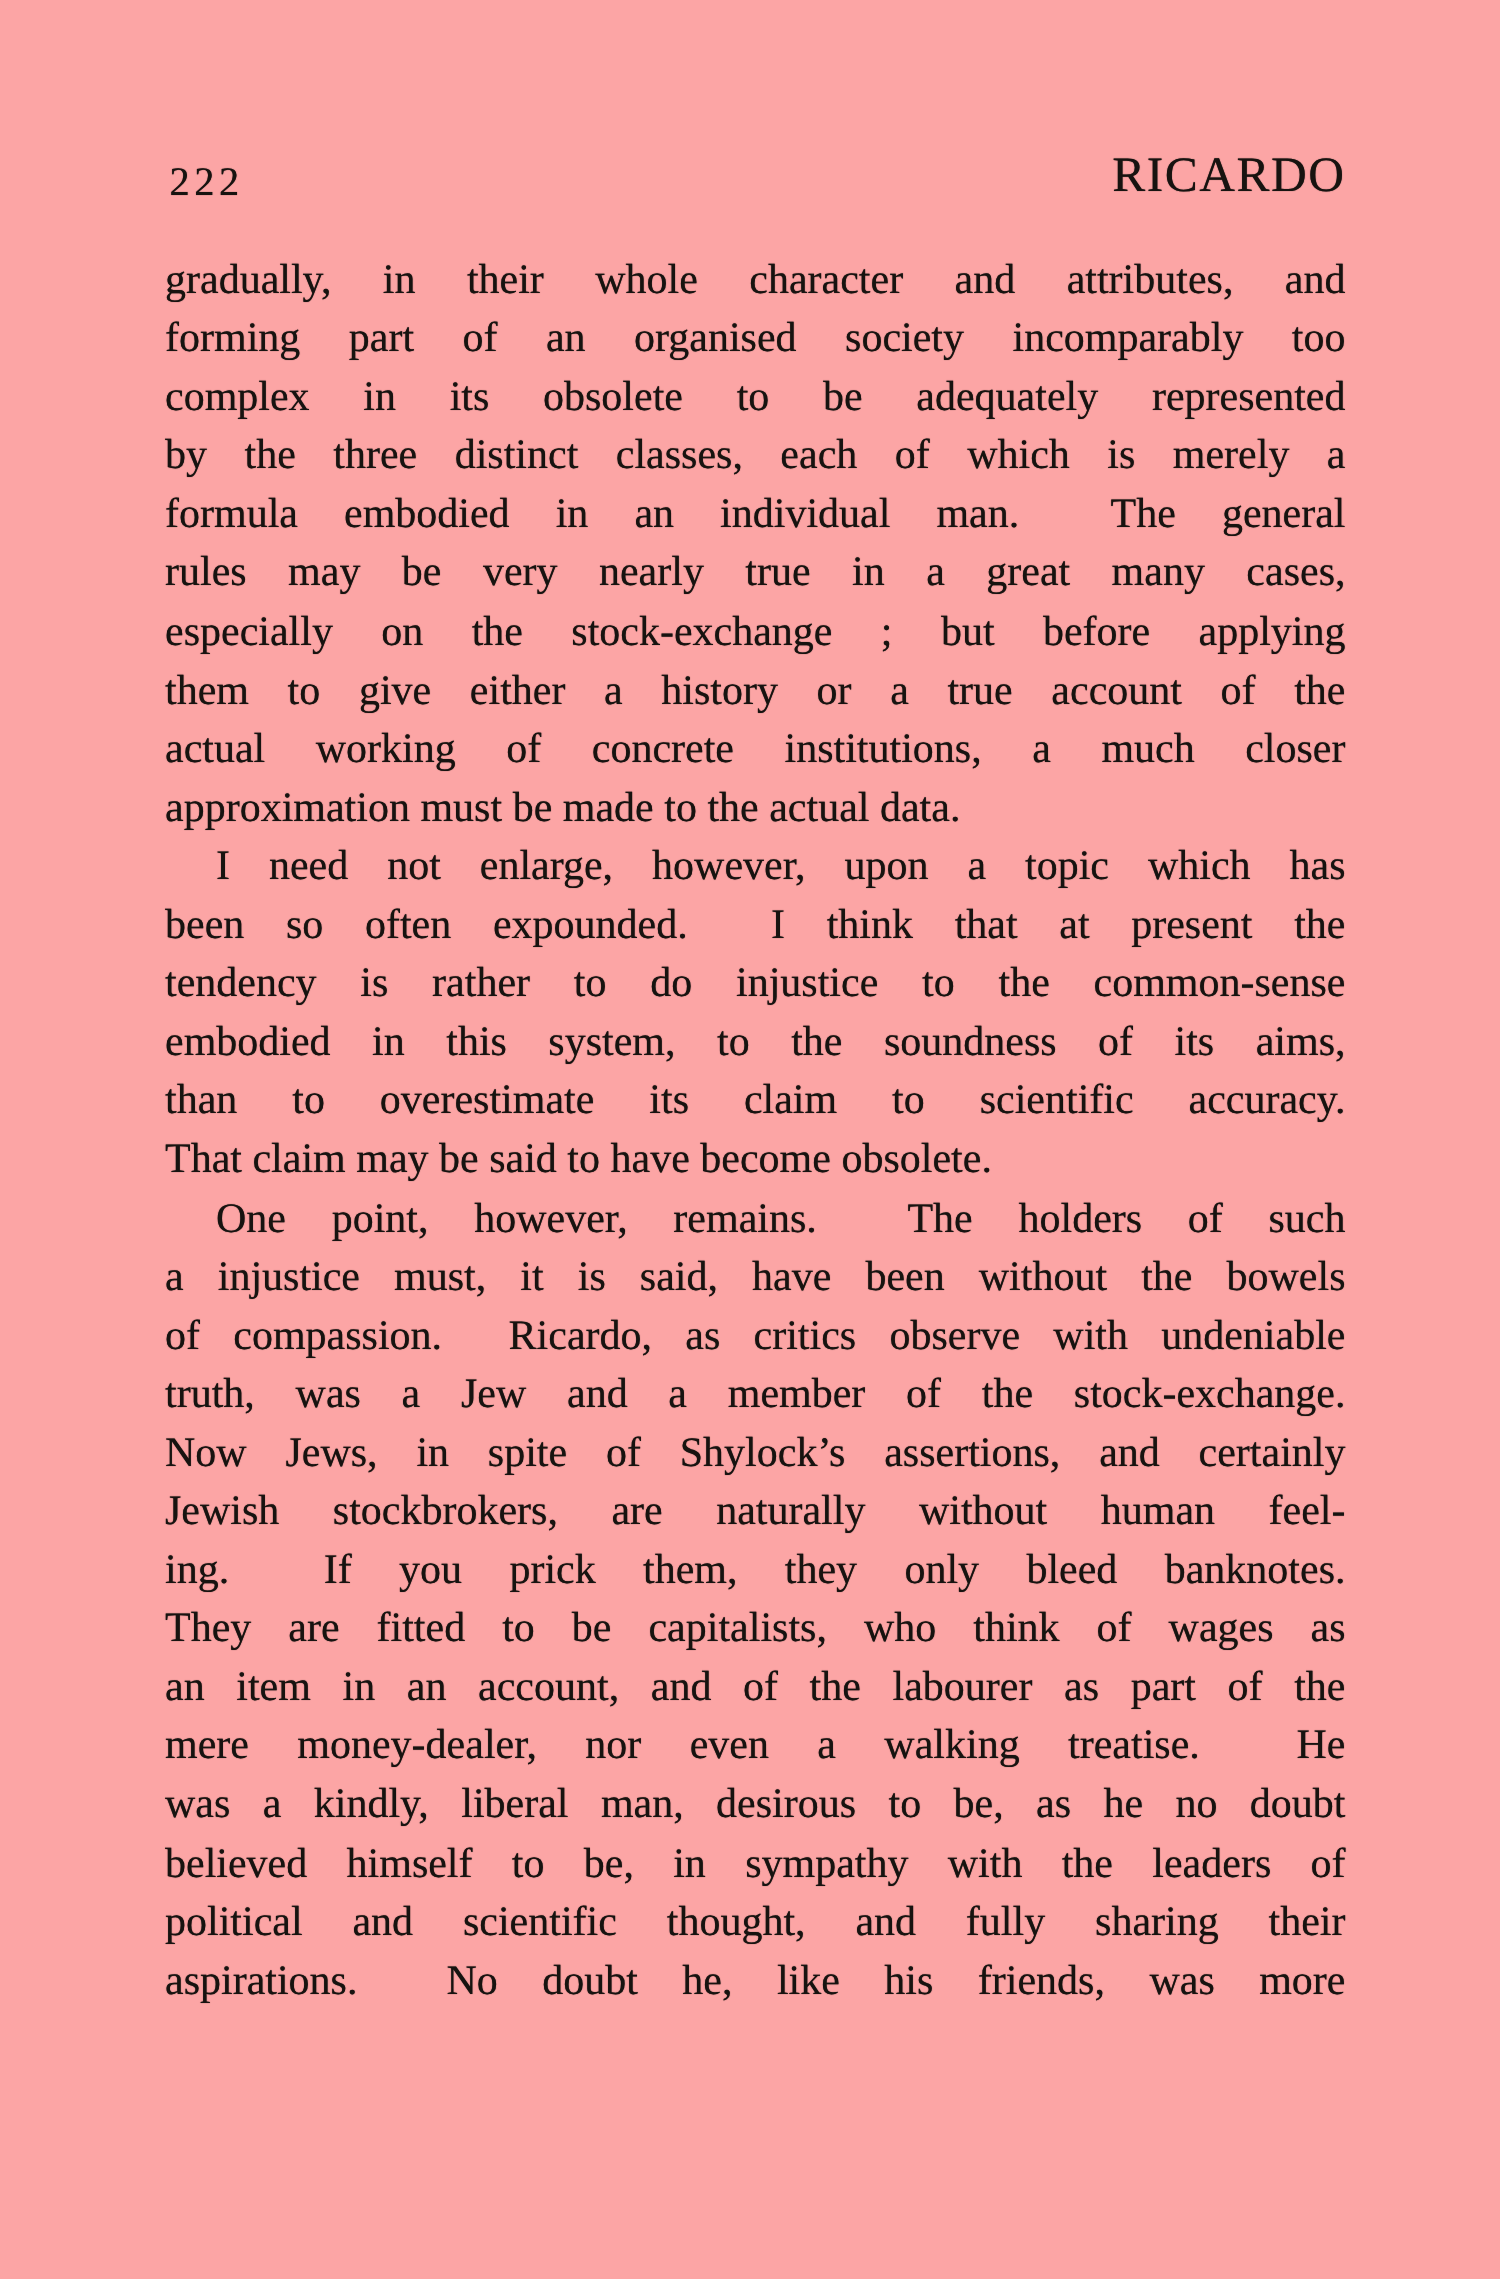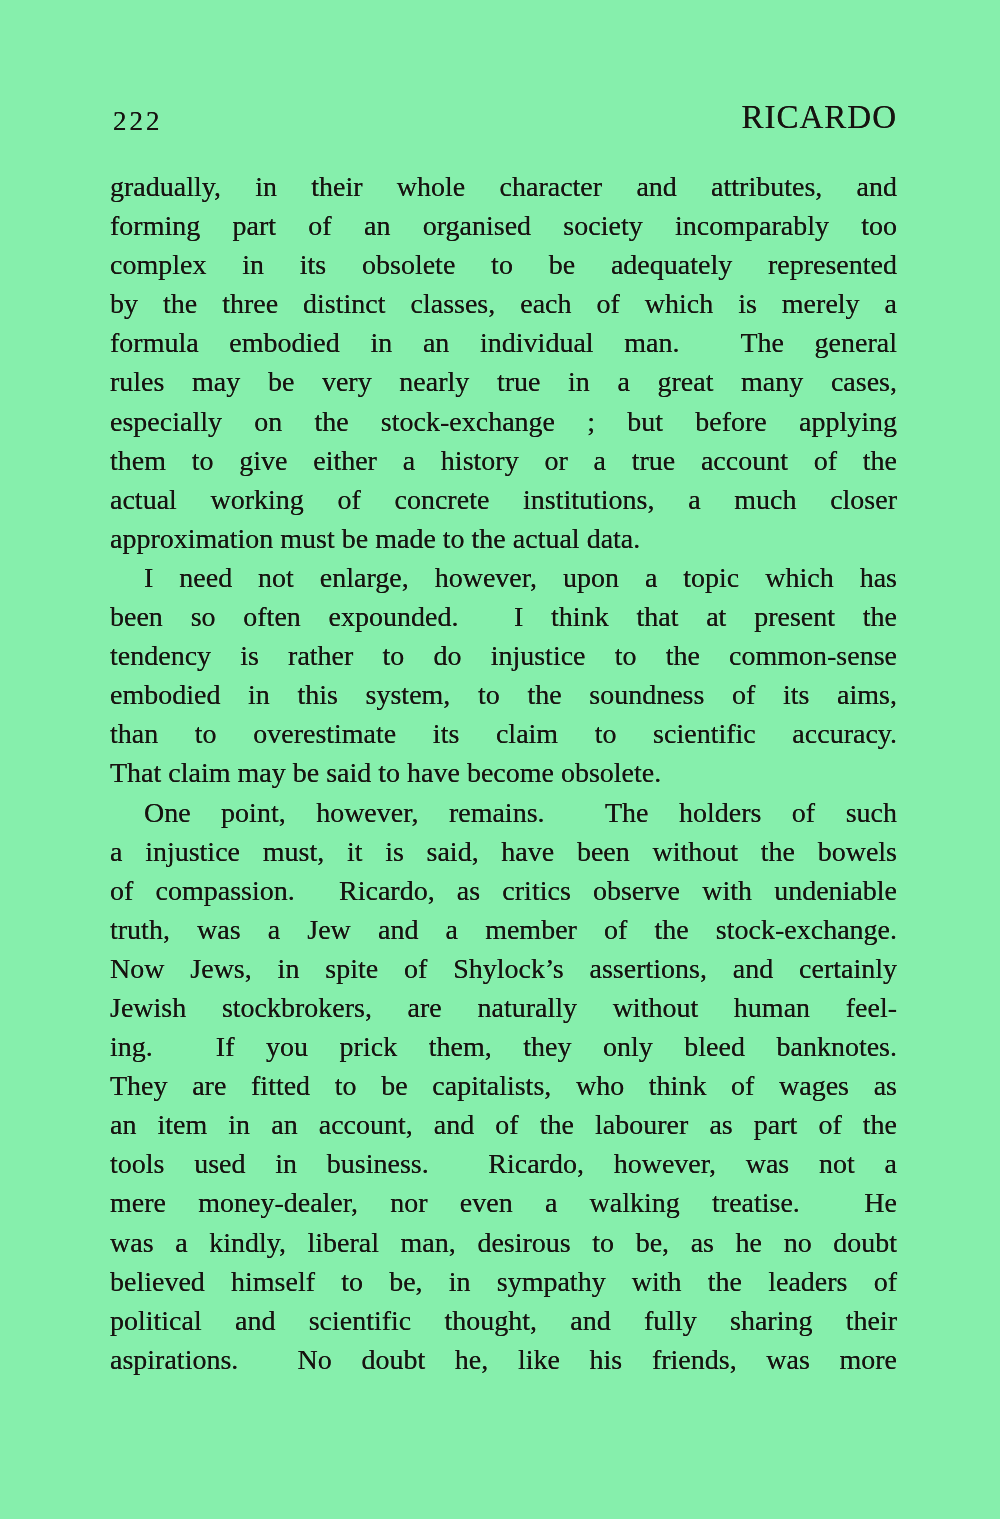--- a/index.html
+++ b/index.html
@@ -8,21 +8,21 @@
   }
   body {
     width: 1000px;
     height: 1519px;
     background: #ffffff;
   }
   .page {
     position: relative;
     width: 1000px;
     height: 1519px;
-    background: #86efac;
+    background: #fca5a5;
     color: #171310;
     font-family: "Liberation Serif", serif;
     overflow: hidden;
     text-shadow: 0 0 0.6px rgba(23, 19, 16, 0.85);
   }
   .running-head {
     position: absolute;
     left: 110px;
     top: 99px;
     width: 787px;
@@ -91,21 +91,20 @@
     <div class="line end">That claim may be said to have become obsolete.</div>
     <div class="line indent">One point, however, remains.&nbsp; The holders of such</div>
     <div class="line">a injustice must, it is said, have been without the bowels</div>
     <div class="line">of compassion.&nbsp; Ricardo, as critics observe with undeniable</div>
     <div class="line">truth, was a Jew and a member of the stock-exchange.</div>
     <div class="line">Now Jews, in spite of Shylock’s assertions, and certainly</div>
     <div class="line">Jewish stockbrokers, are naturally without human feel-</div>
     <div class="line">ing.&nbsp; If you prick them, they only bleed banknotes.</div>
     <div class="line">They are fitted to be capitalists, who think of wages as</div>
     <div class="line">an item in an account, and of the labourer as part of the</div>
-    <div class="line">tools used in business.&nbsp; Ricardo, however, was not a</div>
     <div class="line">mere money-dealer, nor even a walking treatise.&nbsp; He</div>
     <div class="line">was a kindly, liberal man, desirous to be, as he no doubt</div>
     <div class="line">believed himself to be, in sympathy with the leaders of</div>
     <div class="line">political and scientific thought, and fully sharing their</div>
     <div class="line">aspirations.&nbsp; No doubt he, like his friends, was more</div>
   </main>
 
 </div>
 
 </body></html>

